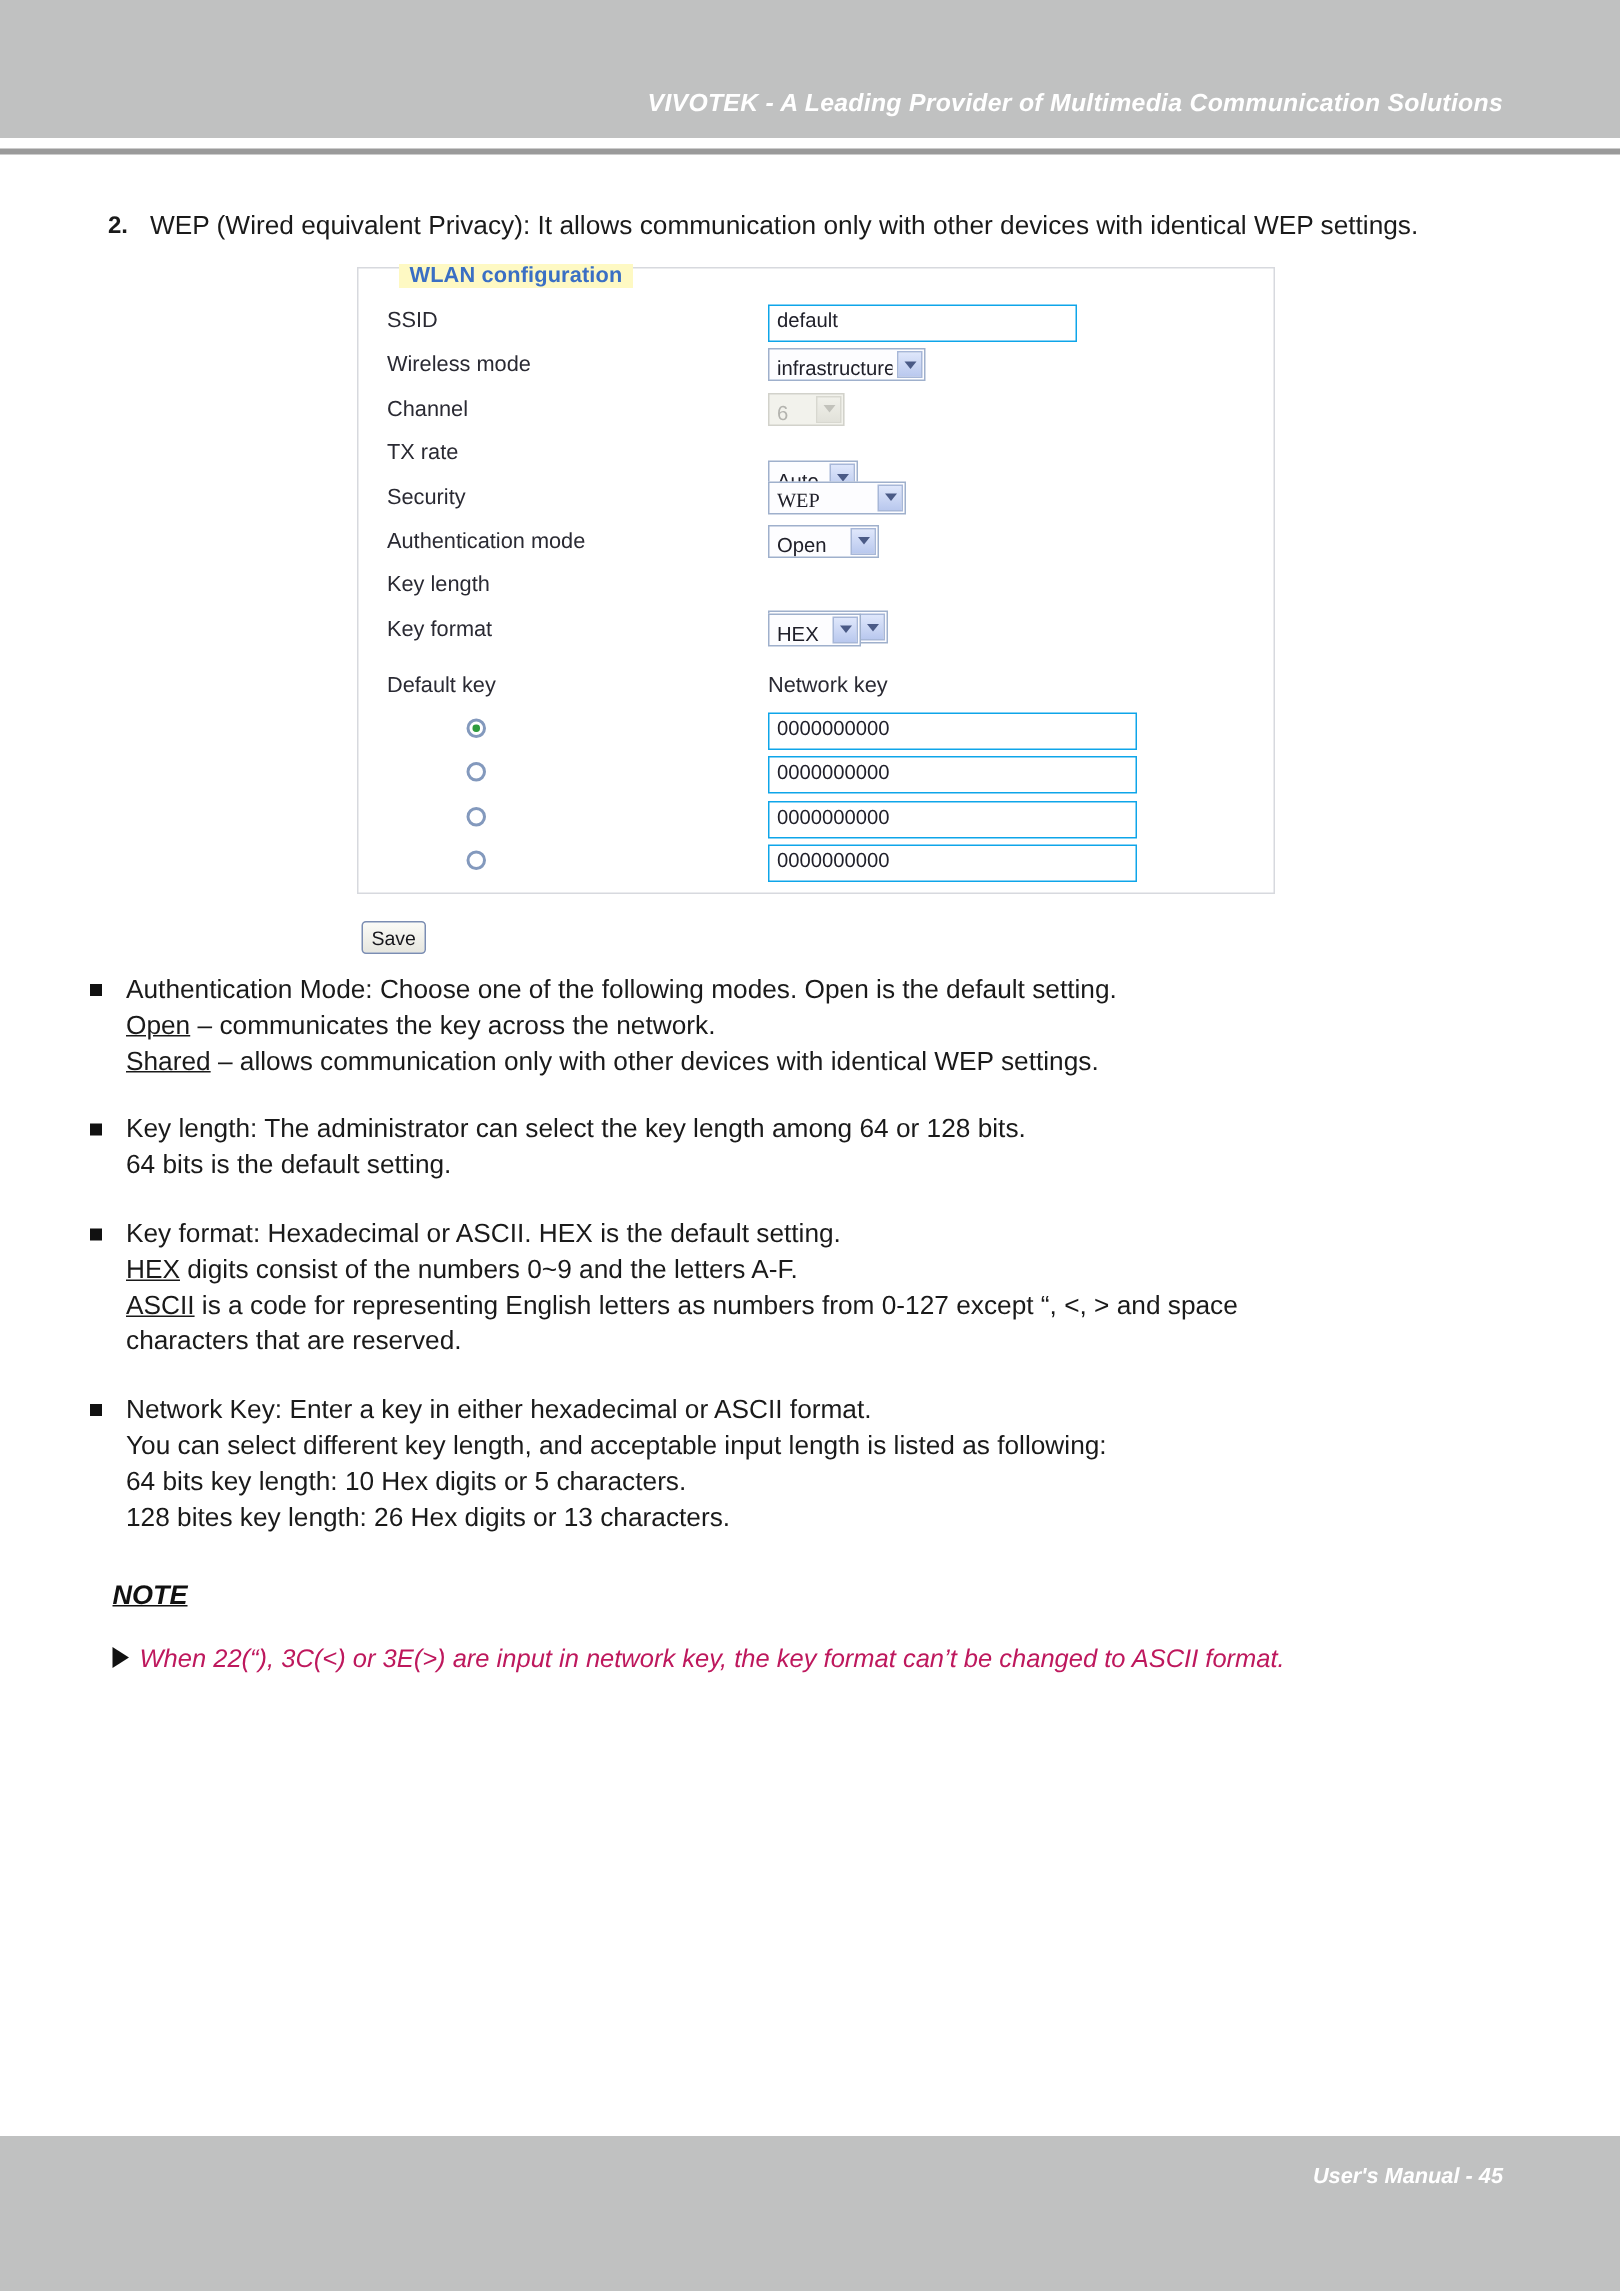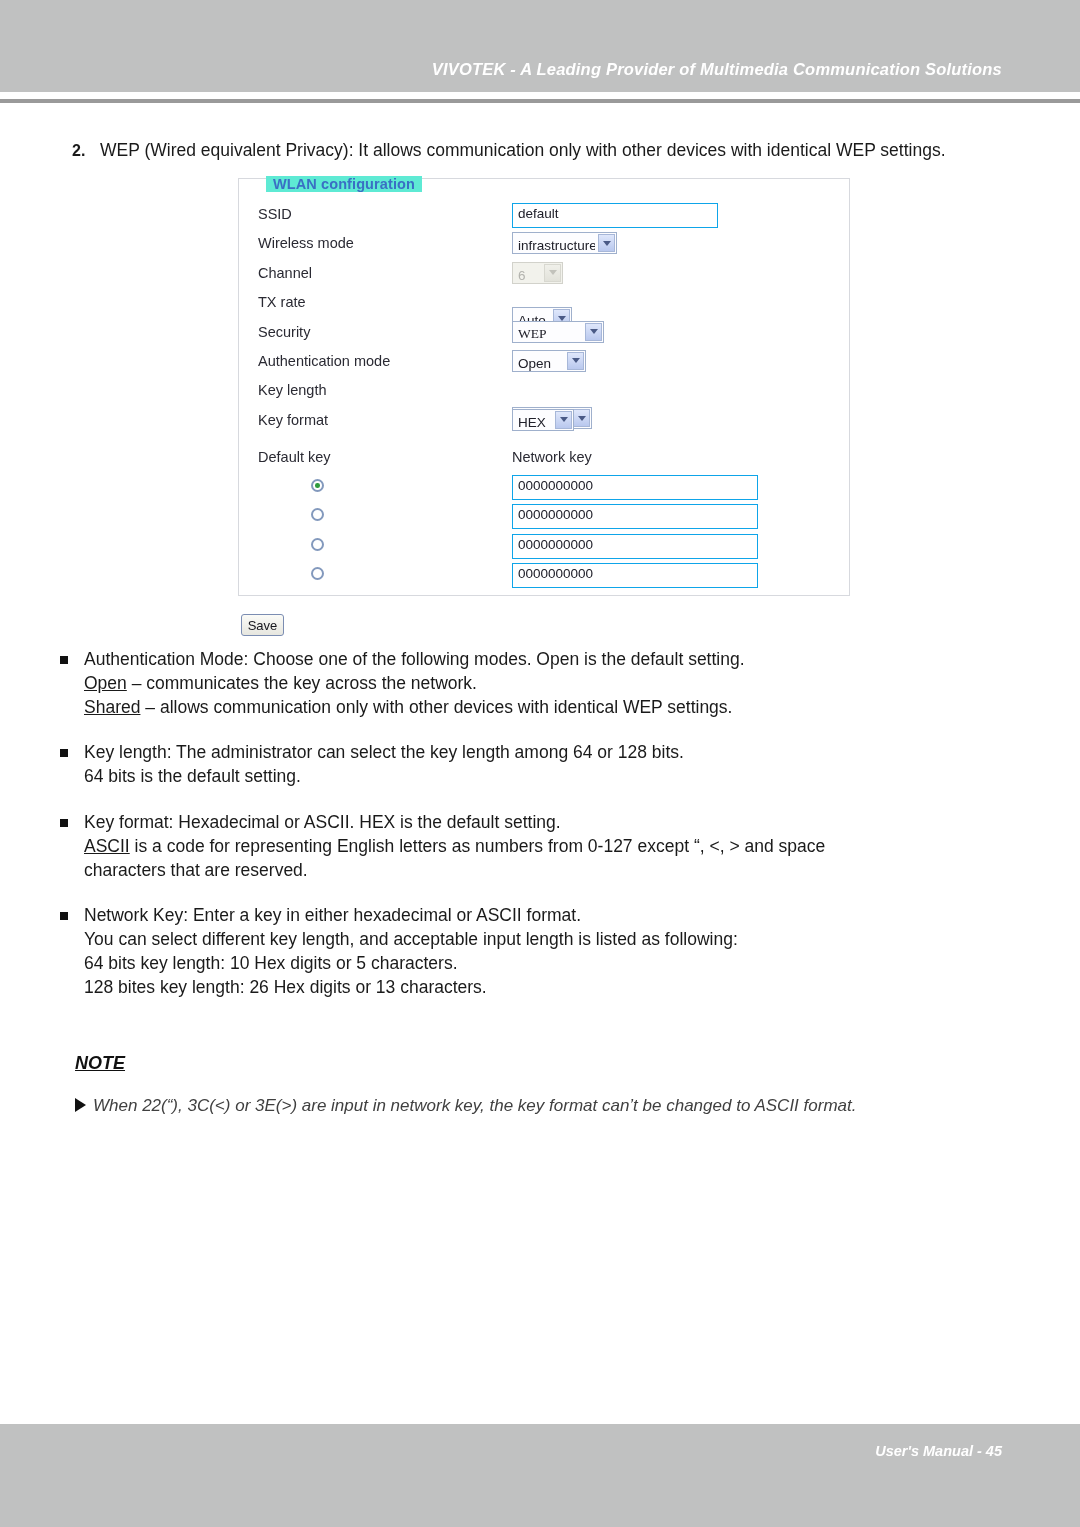--- a/index.html
+++ b/index.html
@@ -98,21 +98,21 @@
     width: 612px;
     height: 418px;
     border: 1px solid #d7d9de;
     background: #ffffff;
     box-sizing: border-box;
   }
   .wlan-legend {
     position: absolute;
     top: 176px;
     left: 266px;
-    background: #5eead4;
+    background: #fef9c3;
     padding: 0 7px;
     font-size: 14.5px;
     font-weight: bold;
     color: #3a6fc4;
     letter-spacing: .1px;
   }
 
   .form-rows {
     position: absolute;
     top: 206px;
@@ -321,21 +321,21 @@
     color: #111111;
     text-decoration: underline;
   }
   .note-body {
     position: absolute;
     top: 1094px;
     left: 75px;
     width: 950px;
     font-size: 17px;
     font-style: italic;
-    color: #404040;
+    color: #be185d;
     line-height: 1.4;
     white-space: nowrap;
   }
   .note-body .tri {
     display: inline-block;
     width: 0; height: 0;
     border-top: 7px solid transparent;
     border-bottom: 7px solid transparent;
     border-left: 11px solid #111111;
     margin-right: 7px;
@@ -477,20 +477,21 @@
 
     <div class="bullet">
       <span class="sq"></span>
       <span class="ln">Key length: The administrator can select the key length among 64 or 128 bits.</span>
       <span class="ln">64 bits is the default setting.</span>
     </div>
 
     <div class="bullet">
       <span class="sq"></span>
       <span class="ln">Key format: Hexadecimal or ASCII. HEX is the default setting.</span>
+      <span class="ln"><span class="u">HEX</span><span> digits consist of the numbers 0~9 and the letters A-F.</span></span>
       <span class="ln"><span class="u">ASCII</span><span> is a code for representing English letters as numbers from 0-127 except “, &lt;, &gt; and space</span></span>
       <span class="ln">characters that are reserved.</span>
     </div>
 
     <div class="bullet">
       <span class="sq"></span>
       <span class="ln">Network Key: Enter a key in either hexadecimal or ASCII format.</span>
       <span class="ln">You can select different key length,  and acceptable input length is listed as following:</span>
       <span class="ln">64 bits key length: 10 Hex digits or 5 characters.</span>
       <span class="ln">128 bites key length: 26 Hex digits or 13 characters.</span>

